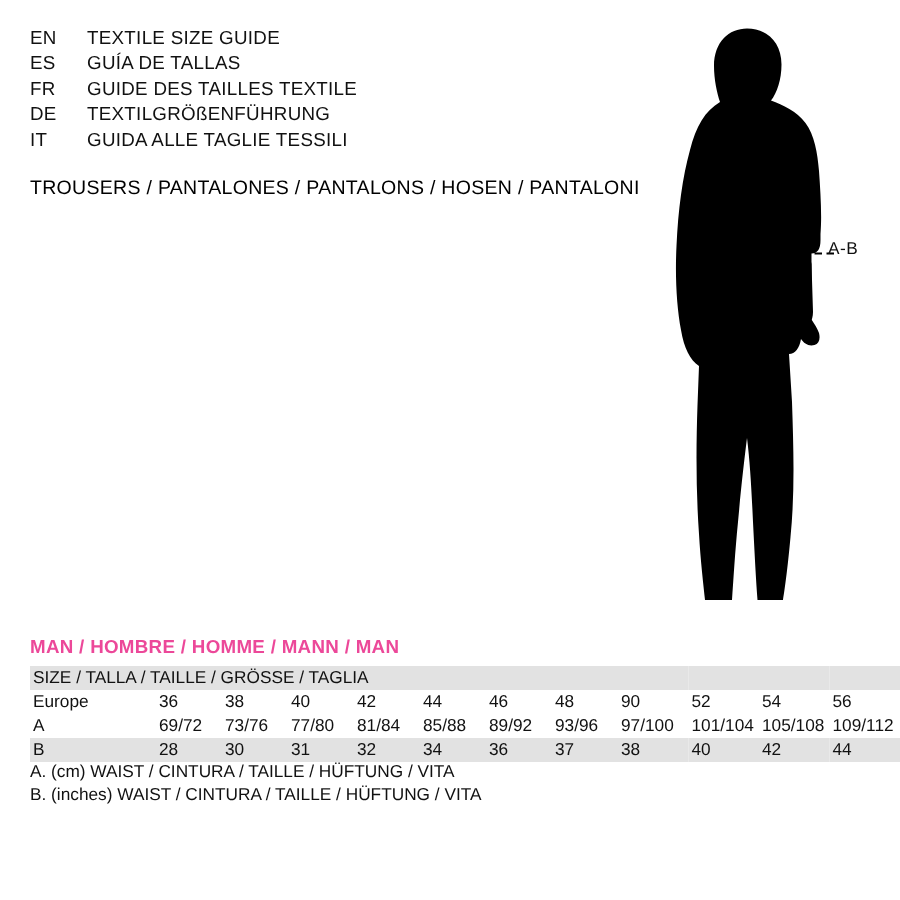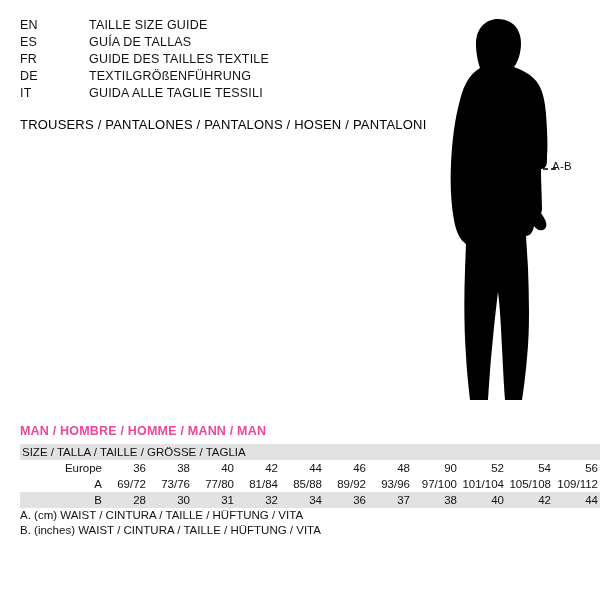--- a/index.html
+++ b/index.html
@@ -25,21 +25,20 @@
     margin: 0;
     padding: 0;
     list-style: none;
   }
   .lang-row {
     display: flex;
     align-items: baseline;
     height: 17px;
     font-size: 12.5px;
     letter-spacing: .2px;
-    gap: 31px;
   }
   .lang-code {
     width: 38px;
     flex: 0 0 38px;
     color: #111;
   }
   .lang-name {
     color: #111;
     white-space: nowrap;
   }
@@ -86,21 +85,21 @@
     margin-bottom: 6px;
     color: #ec4899;
   }
   table.size-table {
     border-collapse: collapse;
     width: 560px;
     font-size: 11.5px;
     table-layout: fixed;
   }
   table.size-table td, table.size-table th {
-    text-align: right;
+    text-align: left;
     padding: 2px 2px 2px 2px;
     font-weight: normal;
     color: #111;
     white-space: nowrap;
   }
   table.size-table tr.shaded td,
   table.size-table tr.shaded th {
     background: #e2e2e2;
   }
   table.size-table tr { height: 16px; }
@@ -117,21 +116,21 @@
   .notes div { white-space: nowrap; }
 </style>
 </head>
 <body>
 
 <div id="page">
 
   <ul class="lang-list">
     <li class="lang-row">
       <span class="lang-code">EN</span>
-      <span class="lang-name">TAILLE SIZE GUIDE</span>
+      <span class="lang-name">TEXTILE SIZE GUIDE</span>
     </li>
     <li class="lang-row">
       <span class="lang-code">ES</span>
       <span class="lang-name">GUÍA DE TALLAS</span>
     </li>
     <li class="lang-row">
       <span class="lang-code">FR</span>
       <span class="lang-name">GUIDE DES TAILLES TEXTILE</span>
     </li>
     <li class="lang-row">

